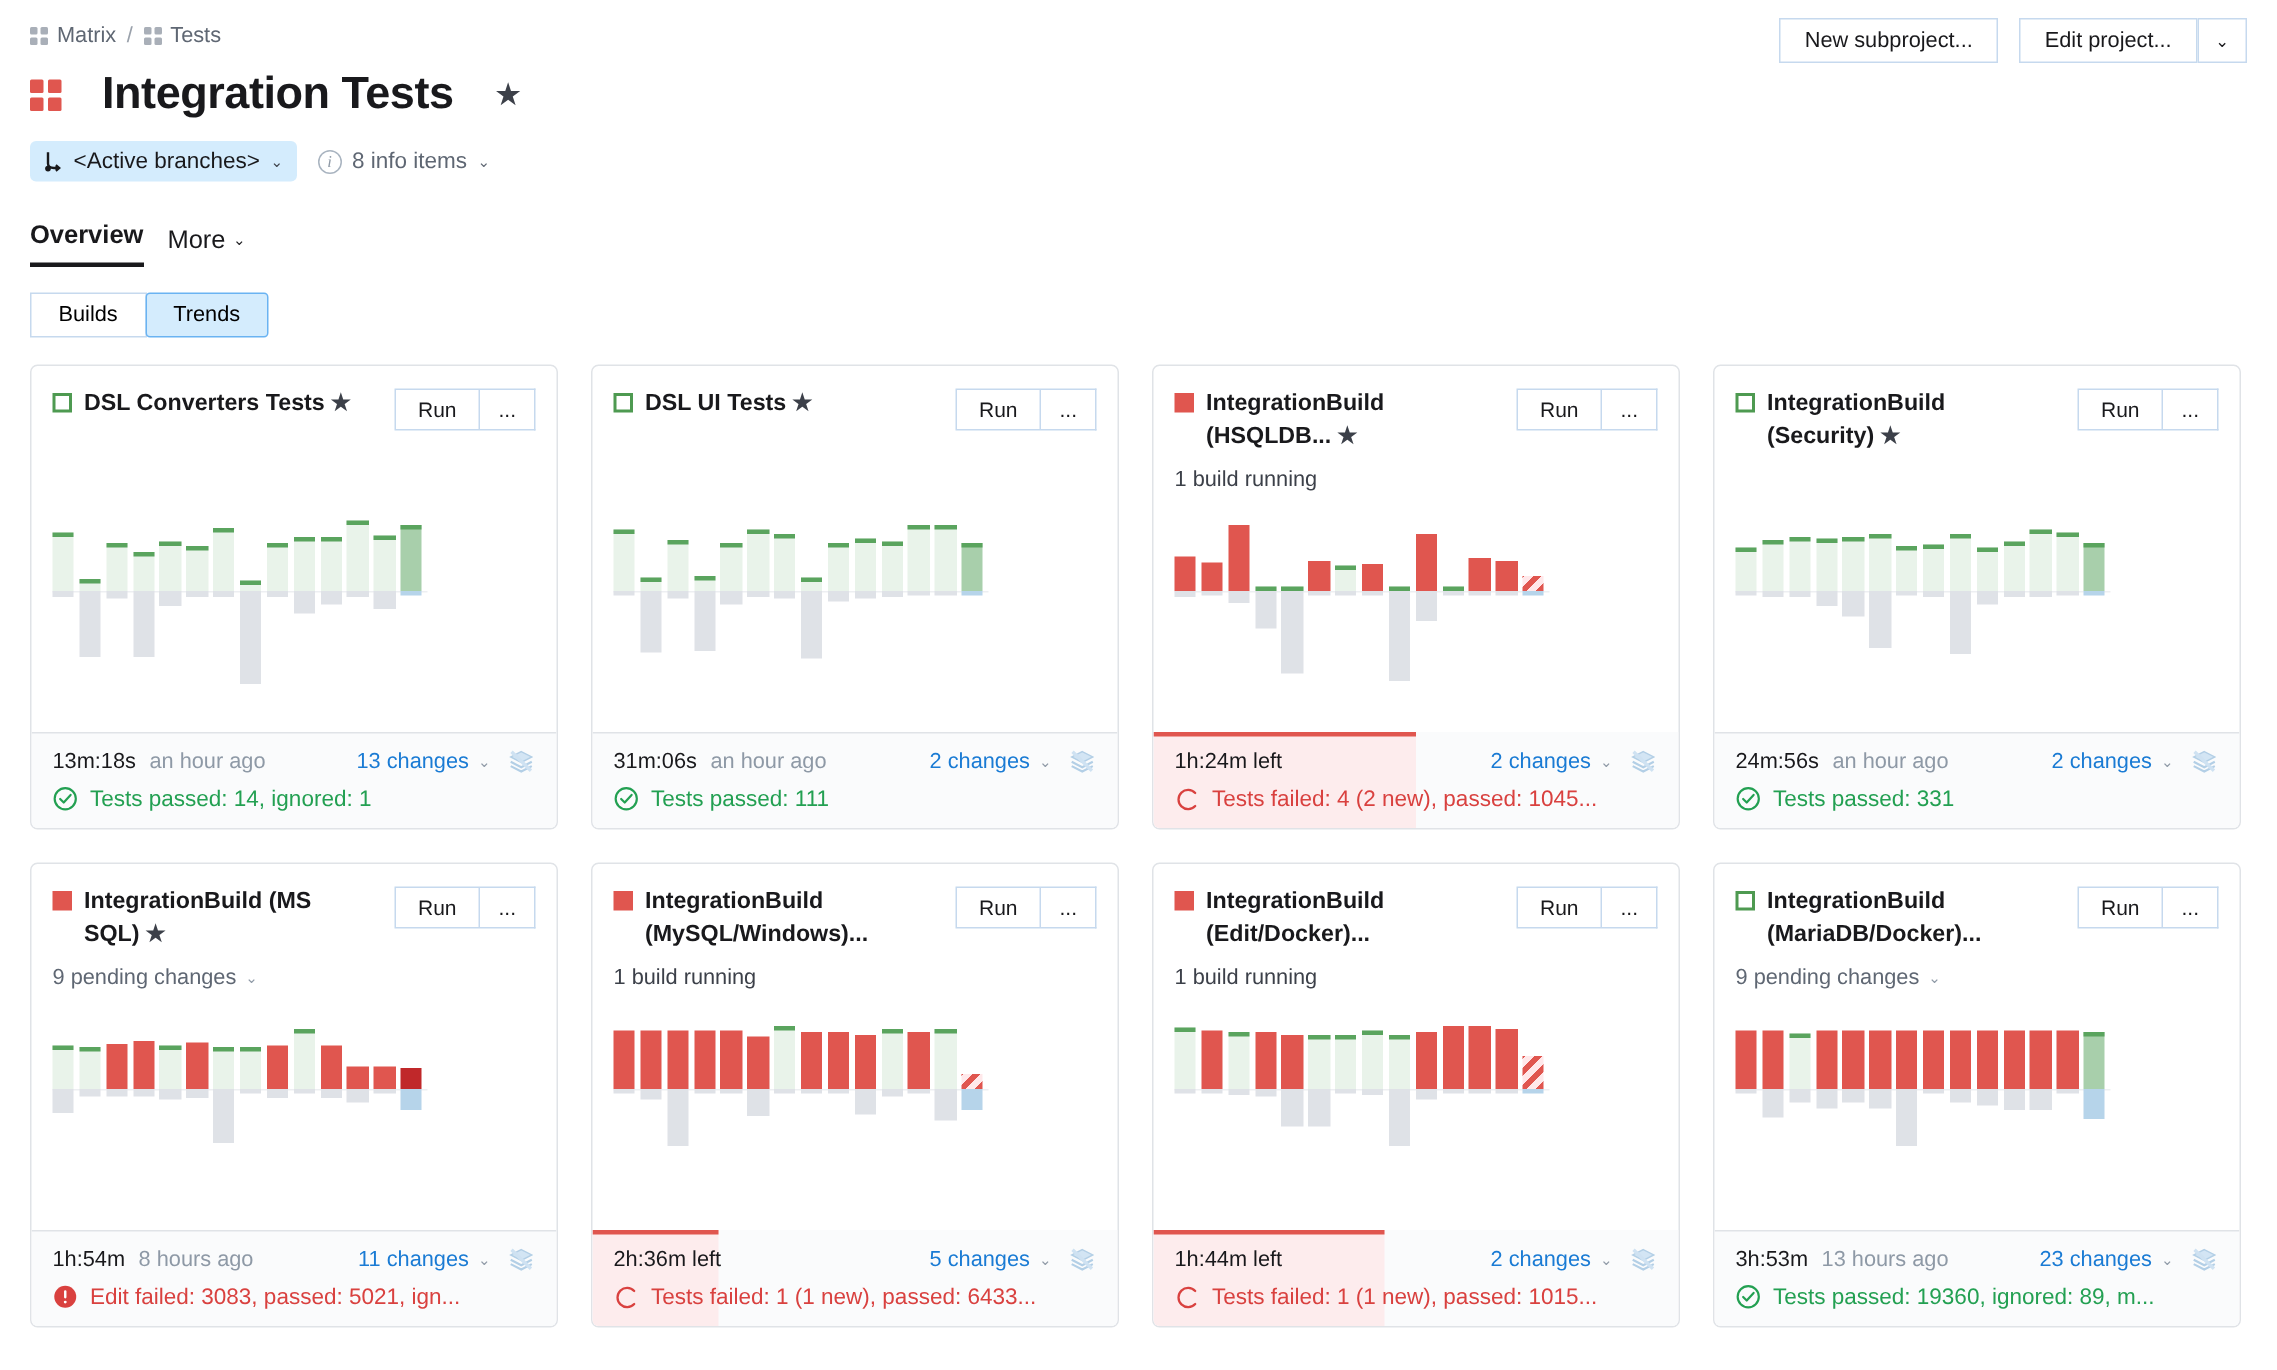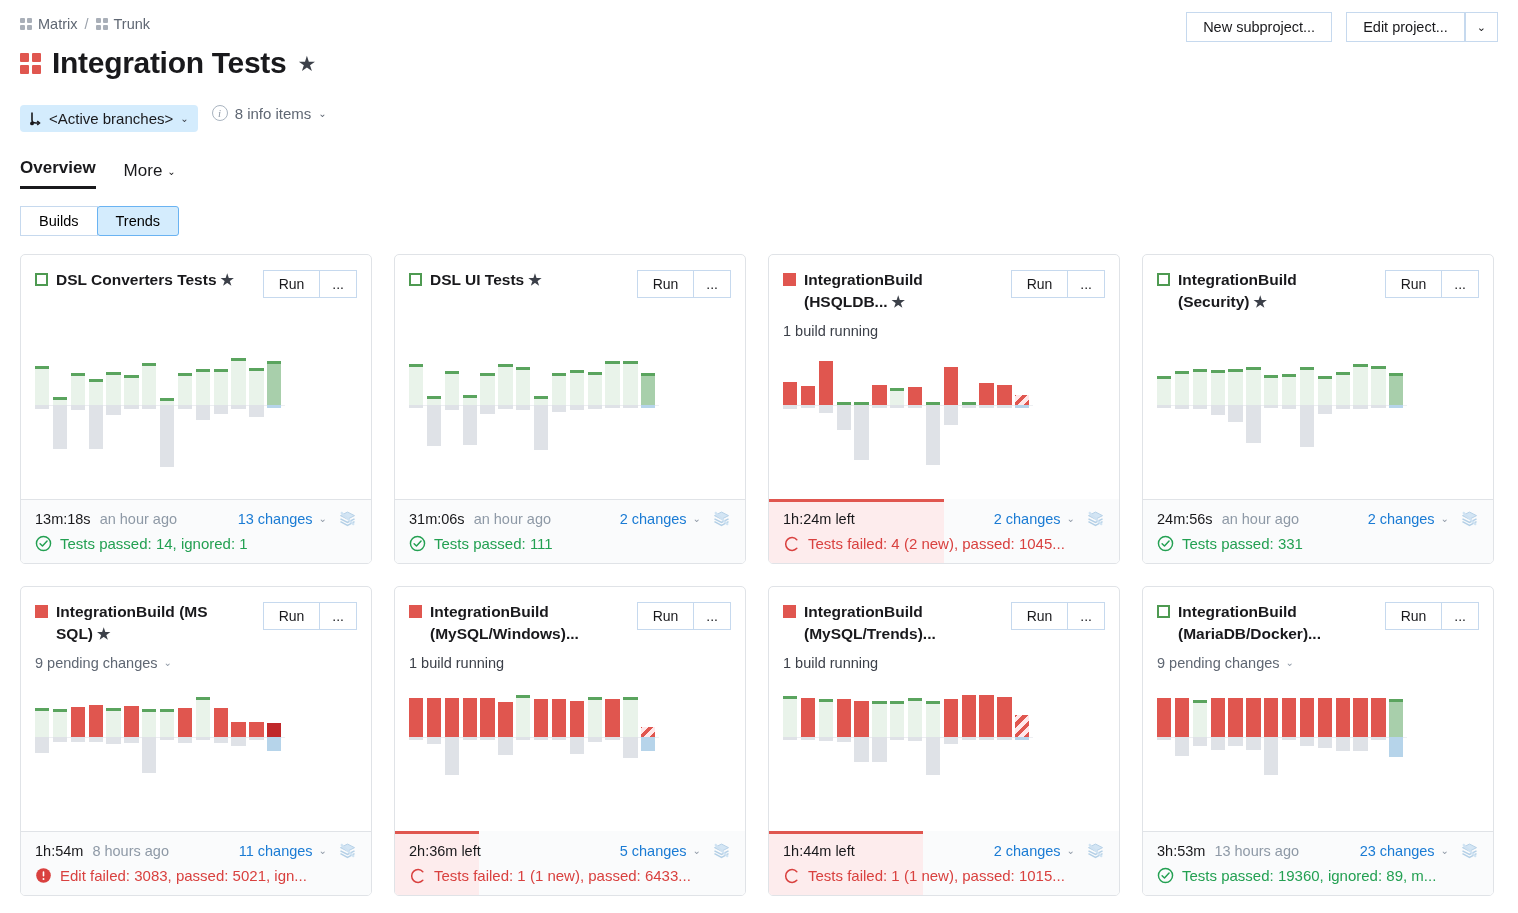--- a/index.html
+++ b/index.html
@@ -15,29 +15,29 @@
   .topbar { position: relative; padding: 14px 20px 0 20px; }
   .breadcrumb { display: flex; align-items: center; gap: 6px; font-size: 14.5px; color: #5f6773; height: 20px; }
   .bc-link { color: #5f6773; display: flex; align-items: center; gap: 6px; text-decoration: none; }
   .bc-sep { color: #9aa1ab; margin: 0 1px; }
 
   .grid-icon { display: inline-grid; grid-template-columns: 5px 5px; grid-template-rows: 5px 5px; gap: 2px; }
   .grid-icon i { background: #a9afb8; border-radius: 1px; display: block; }
   .grid-icon.solid-red i { background: #e0564f; }
   .grid-icon.big { grid-template-columns: 9px 9px; grid-template-rows: 9px 9px; gap: 3px; }
 
-  .title-row { display: flex; align-items: center; gap: 11px; margin-top: 10px; height: 38px; }
+  .title-row { display: flex; align-items: center; gap: 27px; margin-top: 10px; height: 38px; }
   h1.page-title { font-size: 30px; font-weight: bold; letter-spacing: -0.3px; line-height: 1; }
   .star { color: #3c4049; font-size: 21px; line-height: 1; }
 
   .meta-row { display: flex; align-items: center; gap: 14px; margin-top: 12px; }
   .branch-chip {
     display: inline-flex; align-items: center; gap: 7px;
     background: #d4ecfd; border-radius: 4px;
-    padding: 5px 9px 5px 8px; font-size: 15px; color: #19191c; margin-top: 11px;
+    padding: 5px 9px 5px 8px; font-size: 15px; color: #19191c;
   }
   .branch-chip .caret { font-size: 10px; color: #3c4049; }
   .info-items { display: inline-flex; align-items: center; gap: 7px; font-size: 15px; color: #5f6773; }
   .i-circle {
     width: 16px; height: 16px; border-radius: 50%; border: 1.4px solid #a9b4c0;
     display: inline-flex; align-items: center; justify-content: center;
     font-size: 11px; font-style: italic; color: #8e99a6; font-family: "Liberation Serif", serif;
   }
 
   .topbtns { position: absolute; right: 20px; top: 12px; display: flex; }
@@ -45,21 +45,21 @@
     height: 30px; padding: 0 16px; font-size: 14.5px; color: #19191c;
     background: #fff; border: 1px solid #c6d9ee; display: flex; align-items: center;
     white-space: nowrap; cursor: pointer; font-family: inherit;
   }
   .tbtn + .tbtn { border-left: none; }
   .tbtn.gap { margin-left: 14px; border-left: 1px solid #c6d9ee; }
   .tbtn.caret-btn { padding: 0 11px; border-left: 1px solid #c6d9ee; }
   .tbtn .chev { font-size: 11px; }
 
   
-  .tabs { display: flex; align-items: flex-end; gap: 28px; margin: 26px 0 0 20px; position: relative; width: 164px; }
+  .tabs { display: flex; align-items: flex-end; gap: 16px; margin: 26px 0 0 20px; position: relative; width: 164px; }
   .tab { font-size: 17px; padding-bottom: 8px; cursor: pointer; }
   .tab.active { font-weight: bold; border-bottom: 3px solid #19191c; }
   .tab.more { color: #19191c; display: flex; align-items: center; gap: 5px; }
   .tab.more .chev { font-size: 10px; }
 
   .segmented { display: inline-flex; margin: 17px 0 0 20px; }
   .seg {
     height: 30px; padding: 0 18px; display: flex; align-items: center; font-size: 14.5px;
     border: 1px solid #c6d9ee; background: #fff; cursor: pointer; font-family: inherit;
   }
@@ -155,21 +155,21 @@
       <span>Matrix</span>
     </a>
     <span class="bc-sep">/</span>
     <a class="bc-link" href="#">
       <span class="grid-icon">
           <i></i>
           <i></i>
           <i></i>
           <i></i>
         </span>
-      <span>Trunk</span>
+      <span>Tests</span>
     </a>
   </div>
 
   <div class="title-row">
     <span class="grid-icon big solid-red">
         <i></i>
         <i></i>
         <i></i>
         <i></i>
       </span>
@@ -937,21 +937,21 @@
             </svg>
             <span>Tests failed: 1 (1 new), passed: 6433...</span>
           </div>
         </div>
       </div>
     </div>
     <div class="card">
       <div class="card-body">
         <div class="card-head">
           <span class="sq fail"></span>
-          <span class="cfg-name">IntegrationBuild (MySQL/Trends)...</span>
+          <span class="cfg-name">IntegrationBuild (Edit/Docker)...</span>
           <span class="head-actions">
             <button class="runbtn">Run</button>
             <button class="dotsbtn">...</button>
           </span>
         </div>
         <div class="substatus">1 build running</div>
         <div class="chart">
           <div class="chart-inner">
             <div class="baseline"></div>
             <div class="bar-col" style="left:0.0px;width:14.4px;">

